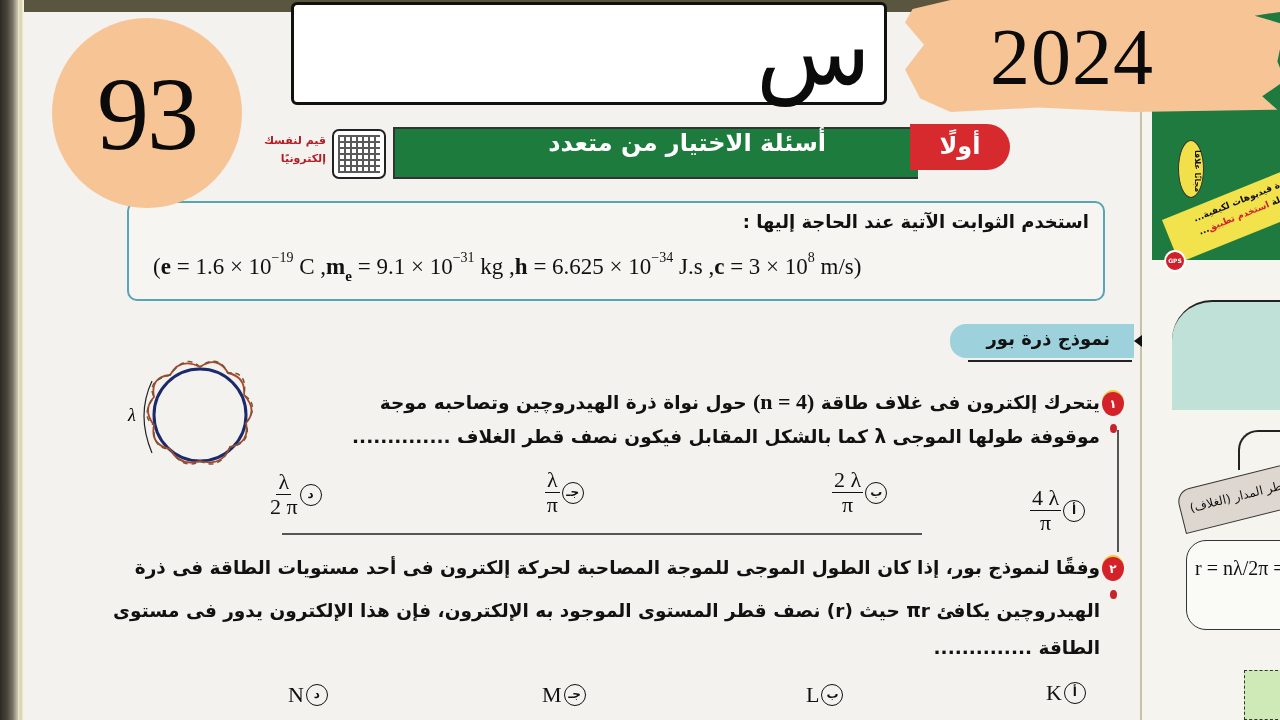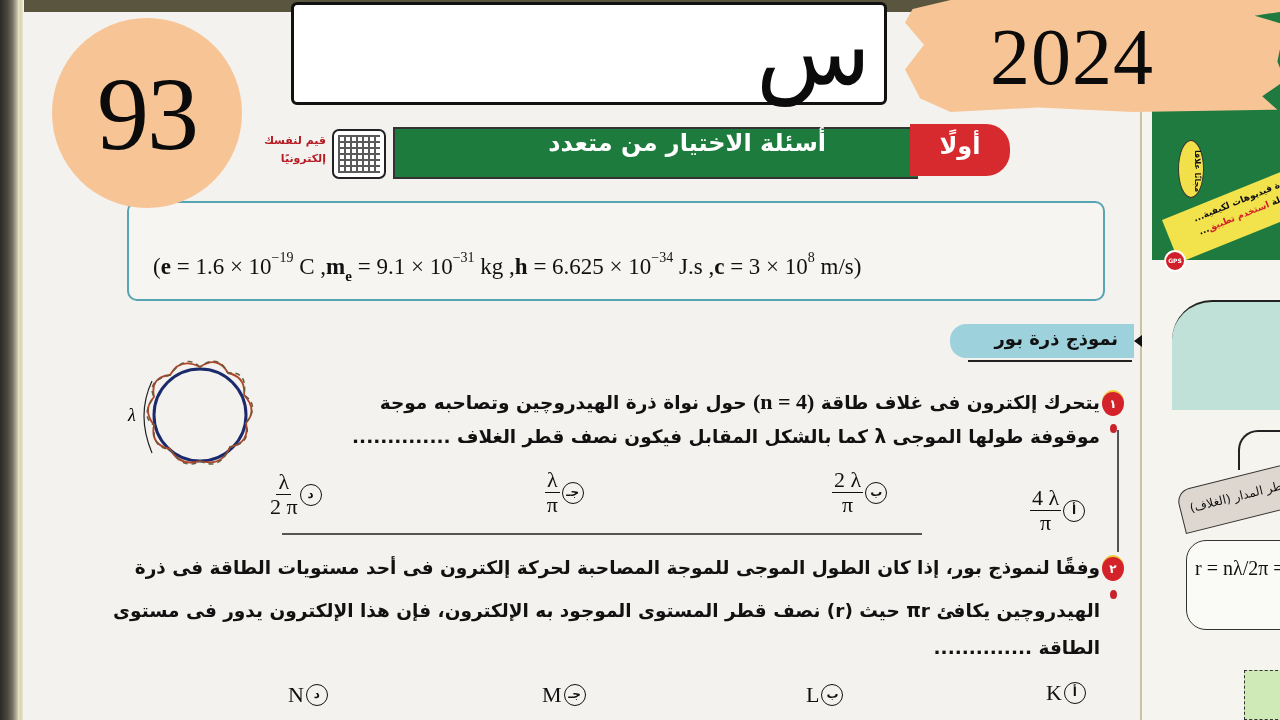--- a/index.html
+++ b/index.html
@@ -121,21 +121,21 @@
       linear-gradient(#222 2px, transparent 2px) 0 0/6px 6px;
     opacity: .75;
   }
   .section-bar {
     position: absolute; left: 393px; top: 127px; width: 525px; height: 52px;
     background: #1d7b3d; border: 2px solid #333; border-right: none;
     color: #fff; font-weight: bold; font-size: 24px; direction: rtl;
     padding: 0 92px 0 0;
   }
   .section-tag {
-    position: absolute; left: 910px; top: 124px; width: 100px; height: 52px;
+    position: absolute; left: 910px; top: 124px; width: 100px; height: 46px;
     background: #d72a2f; border-radius: 0 24px 24px 0; color: #fff;
     font-weight: bold; font-size: 24px; text-align: center; line-height: 44px; direction: rtl;
   }
 
   
   .constants-box {
     position: absolute; left: 127px; top: 201px; width: 978px; height: 100px;
     border: 2px solid #57a4b3; border-radius: 10px; background: #f6f5f1;
   }
   .constants-title {
@@ -146,21 +146,21 @@
     font-size: 23px; white-space: nowrap;
   }
   .constants-formula b { font-weight: bold; }
   .constants-formula sup { font-size: 14px; position: relative; top: -3px; }
   .constants-formula sub { font-size: 15px; font-weight: bold; position: relative; top: 2px; }
 
   
   .topic {
     position: absolute; left: 950px; top: 324px; width: 184px; height: 34px;
     background: #9dd2dc; border-radius: 16px 0 0 16px; direction: rtl;
-    font-weight: bold; font-size: 18px; padding: 4px 16px 0 0; text-align: right;
+    font-weight: bold; font-size: 18px; padding: 4px 24px 0 0; text-align: right;
   }
   .topic::after {
     content: ""; position: absolute; right: -8px; top: 11px;
     border-right: 8px solid #111; border-top: 6px solid transparent; border-bottom: 6px solid transparent;
   }
   .topic-underline { position: absolute; left: 968px; top: 360px; width: 164px; height: 2px; background: #222; }
 
   
   .q-num {
     position: absolute; width: 22px; height: 26px; border-radius: 50%;
@@ -226,20 +226,21 @@
 </div>
 <div class="qr">
     <div class="qr-grid"></div>
   </div>
 <div class="section-bar">
   <span>أسئلة الاختيار من متعدد</span>
 </div>
 <div class="section-tag">أولًا</div>
 
 <div class="constants-box">
+  <div class="constants-title">استخدم الثوابت الآتية عند الحاجة إليها :</div>
   <div class="constants-formula">(<b>e</b> = <span>1.6 × 10</span><sup>−19</sup> <span>C</span> ,<b>m</b><sub>e</sub> = <span>9.1 × 10</span><sup>−31</sup> <span>kg</span> ,<b>h</b> = <span>6.625 × 10</span><sup>−34</sup> <span>J.s</span> ,<b>c</b> = <span>3 × 10</span><sup>8</sup> <span>m/s</span>)</div>
 </div>
 
 <div class="topic">نموذج ذرة بور</div>
 <div class="topic-underline"></div>
 
 <div class="q-num" style="left:1102px; top:390px;">١</div>
 <div class="q-dot" style="left:1110px; top:424px;"></div>
 <div class="q-line"></div>
 

